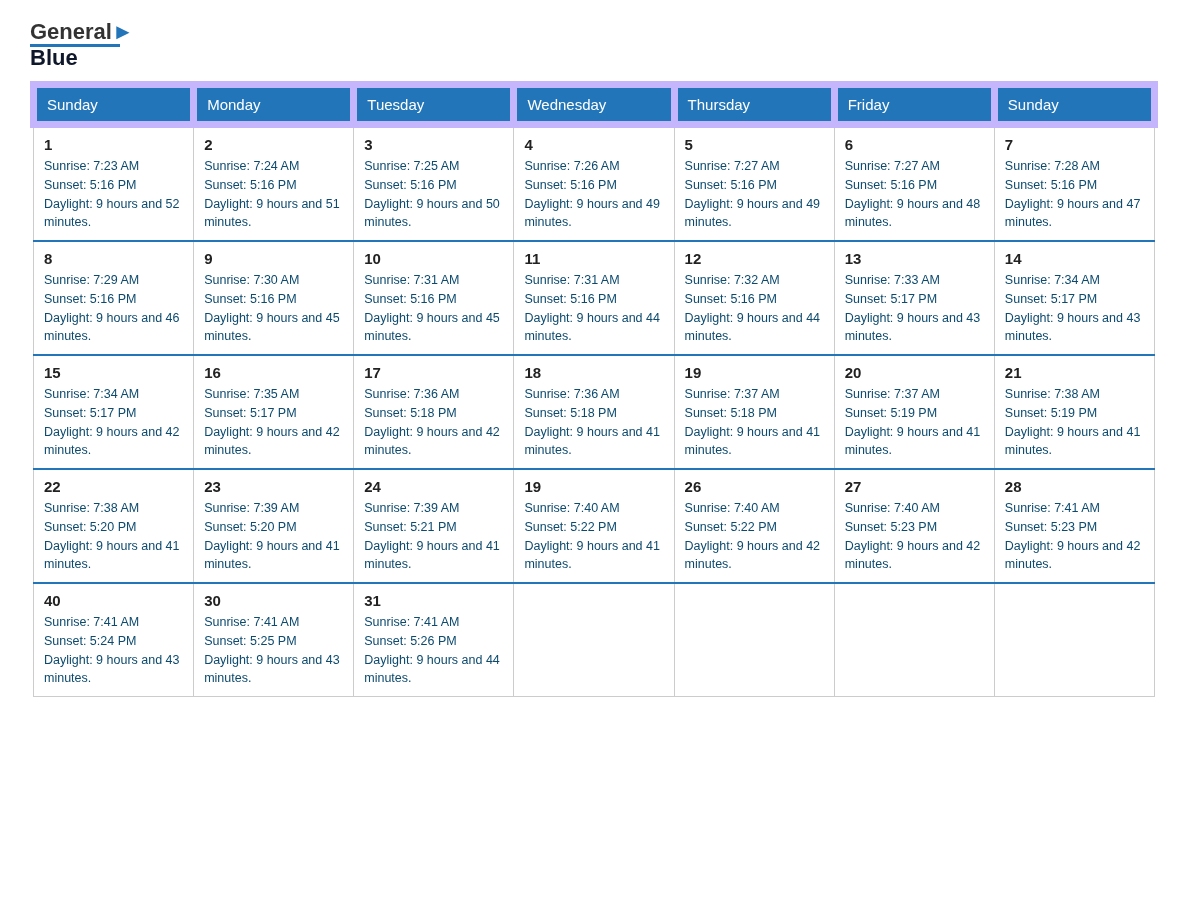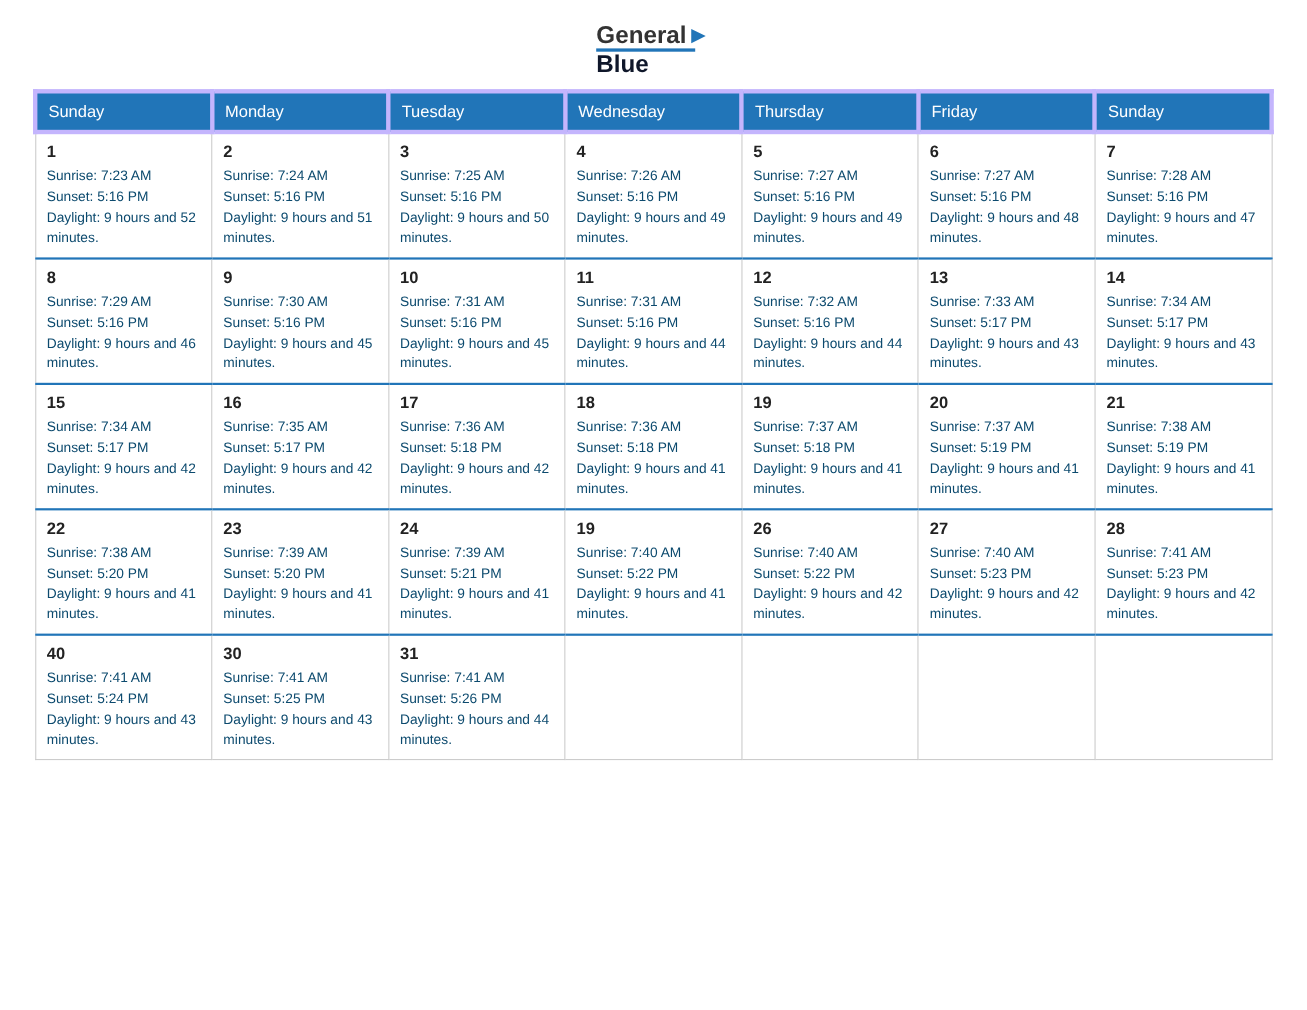--- a/index.html
+++ b/index.html
@@ -5,21 +5,21 @@
     * { margin: 0; padding: 0; box-sizing: border-box; }
     body {
       font-family: Arial, sans-serif;
       background: #fff;
       width: 1188px;
       min-height: 918px;
       padding: 20px 30px;
     }
     .header {
       display: flex;
-      justify-content: center;
+      justify-content: flex-start;
       align-items: flex-start;
       margin-bottom: 10px;
     }
     .logo {
       display: flex;
       flex-direction: column;
       align-items: flex-start;
     }
     .logo-text {
       font-size: 22px;
@@ -52,21 +52,21 @@
       border-collapse: collapse;
       margin-top: 10px;
     }
     .calendar th {
       background: #2175b8;
       color: #fff;
       font-size: 15px;
       font-weight: normal;
       padding: 8px 10px;
       text-align: left;
-      border: 4px solid #c4b5fd;
+      border: 7px solid #c4b5fd;
     }
     .calendar td {
       border: 1px solid #ccc;
       vertical-align: top;
       padding: 8px 10px;
       width: 14.28%;
       min-height: 110px;
     }
     .day-number {
       font-size: 15px;

